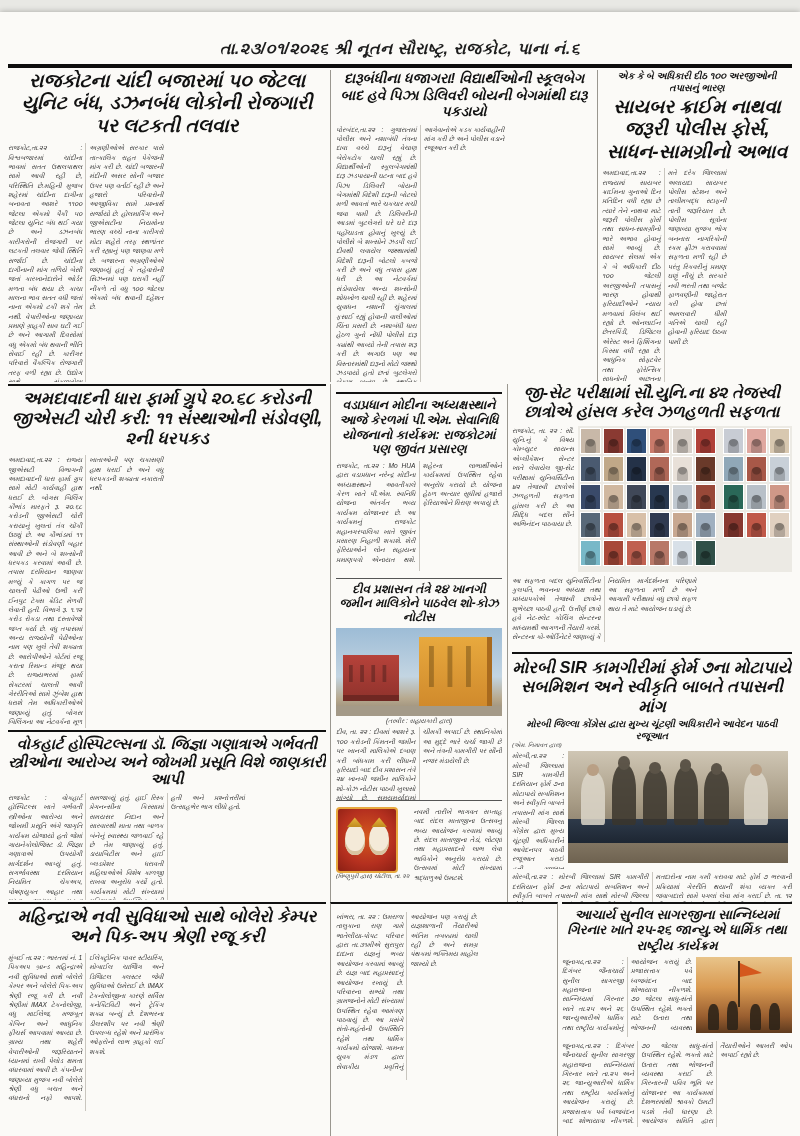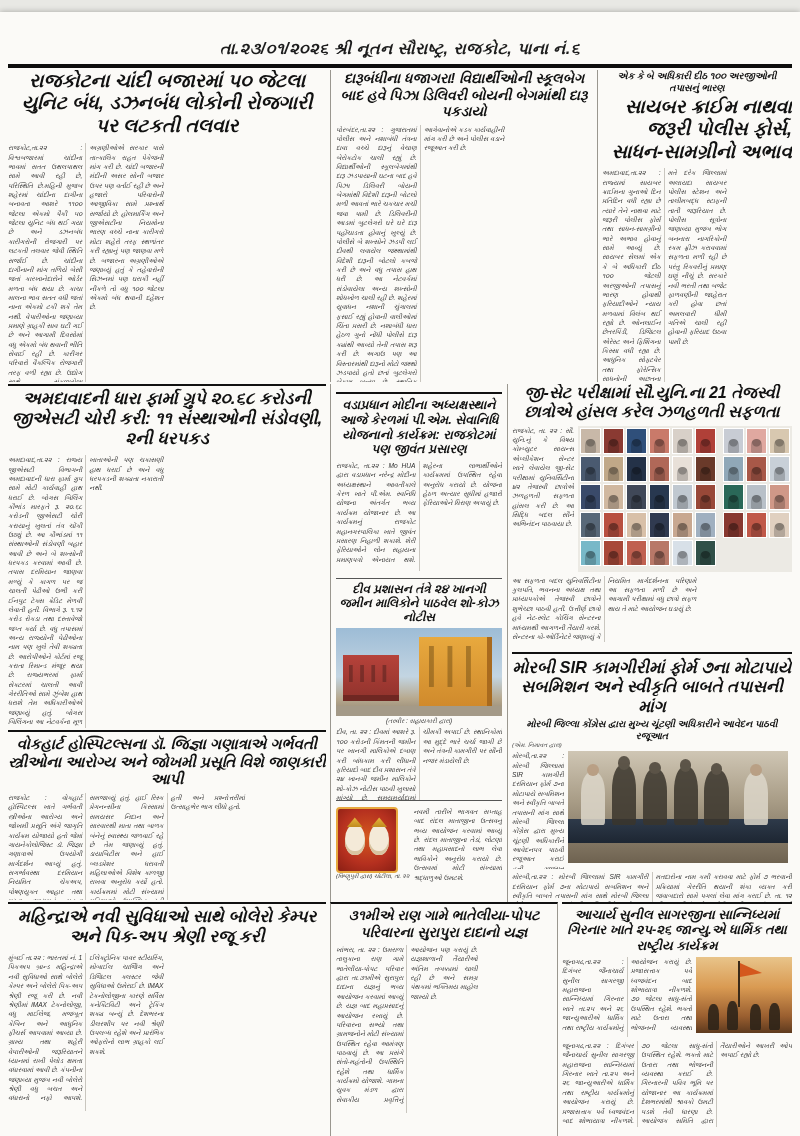--- a/index.html
+++ b/index.html
@@ -79,21 +79,21 @@
     <div class="body cols4" style="height:252px; margin-top:6px;">રાજકોટ,તા.૨૨ : વિશ્વબજારમાં ચાંદીના ભાવમાં સતત ઉથલપાથલ સામે આવી રહી છે, પરિસ્થિતિ છે.મહિની મુજબ શહેરમાં ચાંદીના દાગીના બનાવતા આશરે ૧૧૦૦ જેટલા એકમો પૈકી ૫૦ જેટલા યુનિટ બંધ થઈ ગયા છે અને ડઝનબંધ કારીગરોની રોજગારી પર લટકતી તલવાર જેવી સ્થિતિ સર્જાઈ છે. ચાંદીના દાગીનાની માંગ તળિયે બેસી જતાં કારખાનેદારોને ઓર્ડર મળતા બંધ થયા છે. કાચા માલના ભાવ સતત વધી જતાં નાના એકમો ટકી શકે તેમ નથી. વેપારીઓના જણાવ્યા પ્રમાણે ગ્રાહકી સાવ ઘટી ગઈ છે અને આગામી દિવસોમાં વધુ એકમો બંધ થવાની ભીતિ સેવાઈ રહી છે. કારીગર પરિવારો વૈકલ્પિક રોજગારી તરફ વળી રહ્યા છે. ઉદ્યોગ સાથે સંકળાયેલા અગ્રણીઓએ સરકાર પાસે તાત્કાલિક રાહત પેકેજની માંગ કરી છે. ચાંદી બજારની મંદીની અસર સોની બજાર ઉપર પણ વર્તાઈ રહી છે અને હજારો પરિવારોની આજીવિકા સામે પ્રશ્નાર્થ સર્જાયો છે. હોલમાર્કિંગ અને જીએસટીના નિયમોના ભારણ વચ્ચે નાના કારીગરો મોટા શહેરો તરફ સ્થળાંતર કરી રહ્યાનું પણ જાણવા મળે છે. બજારના અગ્રણીઓએ જણાવ્યું હતું કે તહેવારોની સિઝનમાં પણ ઘરાકી નહીં નીકળે તો વધુ ૧૦૦ જેટલા એકમો બંધ થવાની દહેશત છે.</div>
   </div>
 
   <div class="art vsep-l vsep-r" style="left:330px; top:58px; width:268px; height:312px; padding:0 5px;">
     <div class="hl" style="font-size:14px;">દારૂબંધીના ધજાગરા! વિદ્યાર્થીઓની સ્કૂલબેગ બાદ હવે પિઝા ડિલિવરી બોયની બેગમાંથી દારૂ પકડાયો</div>
     <div class="body cols3" style="height:268px; margin-top:5px;">પોરબંદર,તા.૨૨ : ગુજરાતમાં પોલીસ અને નશાબંધી તંત્રના દાવા વચ્ચે દારૂનું વેચાણ બેરોકટોક ચાલી રહ્યું છે. વિદ્યાર્થીઓની સ્કૂલબેગમાંથી દારૂ ઝડપાયાની ઘટના બાદ હવે પિઝા ડિલિવરી બોયની બેગમાંથી વિદેશી દારૂની બોટલો મળી આવતાં ભારે ચકચાર મચી જવા પામી છે. ડિલિવરીની આડમાં બુટલેગરો ઘરે ઘરે દારૂ પહોંચાડતા હોવાનું ખુલ્યું છે. પોલીસે બે શખ્સોને ઝડપી લઈ દીવથી લવાયેલ જથ્થામાંથી વિદેશી દારૂની બોટલો કબજે કરી છે અને વધુ તપાસ હાથ ધરી છે. આ નેટવર્કમાં સંડોવાયેલા અન્ય શખ્સોની શોધખોળ ચાલી રહી છે. શહેરમાં યુવાધન નશાની ચુંગાલમાં ફસાઈ રહ્યું હોવાની વાલીઓમાં ચિંતા પ્રસરી છે. નશાબંધી ધારા હેઠળ ગુનો નોંધી પોલીસે દારૂ ક્યાંથી આવ્યો તેની તપાસ શરૂ કરી છે. અગાઉ પણ આ વિસ્તારમાંથી દારૂનો મોટો જથ્થો ઝડપાયો હતો છતાં બુટલેગરો બેફામ બન્યા છે. સ્થાનિક આગેવાનોએ કડક કાર્યવાહીની માંગ કરી છે અને પોલીસ વડાને રજૂઆત કરી છે.</div>
   </div>
 
   <div class="art" style="left:602px; top:58px; width:190px; height:312px;">
     <div class="kicker" style="font-size:9.5px;">એક કે બે અધિકારી દીઠ ૧૦૦ અરજીઓની તપાસનું ભારણ</div>
-    <div class="hl" style="font-size:19px; margin-top:2px;text-align:right;">સાયબર ક્રાઈમ નાથવા જરૂરી પોલીસ ફોર્સ, સાધન-સામગ્રીનો અભાવ</div>
+    <div class="hl" style="font-size:19px; margin-top:2px;">સાયબર ક્રાઈમ નાથવા જરૂરી પોલીસ ફોર્સ, સાધન-સામગ્રીનો અભાવ</div>
     <div class="body cols3" style="height:240px; margin-top:5px;">અમદાવાદ,તા.૨૨ : રાજ્યમાં સાયબર ક્રાઈમના ગુનાઓ દિન પ્રતિદિન વધી રહ્યા છે ત્યારે તેને નાથવા માટે જરૂરી પોલીસ ફોર્સ તથા સાધન-સામગ્રીનો ભારે અભાવ હોવાનું સામે આવ્યું છે. સાયબર સેલમાં એક કે બે અધિકારી દીઠ ૧૦૦ જેટલી અરજીઓની તપાસનું ભારણ હોવાથી ફરિયાદીઓને ન્યાય મળવામાં વિલંબ થઈ રહ્યો છે. ઓનલાઈન છેતરપિંડી, ડિજિટલ એરેસ્ટ અને ફિશિંગના કિસ્સા વધી રહ્યા છે. આધુનિક સોફ્ટવેર તથા ફોરેન્સિક સાધનોની અછતના કારણે તપાસ લાંબી ખેંચાય છે. નિષ્ણાતોના મતે દરેક જિલ્લામાં અલાયદા સાયબર પોલીસ સ્ટેશન અને તાલીમબદ્ધ સ્ટાફની તાતી જરૂરિયાત છે. પોલીસ સૂત્રોના જણાવ્યા મુજબ ભોગ બનનારા નાગરિકોની રકમ ફ્રીઝ કરાવવામાં સફળતા મળી રહી છે પરંતુ રિકવરીનું પ્રમાણ ઘણું નીચું છે. સરકારે નવી ભરતી તથા બજેટ ફાળવણીની જાહેરાત કરી હોવા છતાં અમલવારી ધીમી ગતિએ ચાલી રહી હોવાની ફરિયાદ ઉઠવા પામી છે.</div>
   </div>
 
   <div class="art rule-t2" style="left:8px; top:372px; width:318px; height:344px; padding-top:3px;">
     <div class="hl" style="font-size:17px;">અમદાવાદની ધારા ફાર્મા ગ્રુપે ૨૦.૬૮ કરોડની જીએસટી ચોરી કરી: ૧૧ સંસ્થાઓની સંડોવણી, ૨ની ધરપકડ</div>
     <div class="body cols4" style="height:286px; margin-top:6px;">અમદાવાદ,તા.૨૨ : રાજ્ય જીએસટી વિભાગની અમદાવાદની ધારા ફાર્મા ગ્રુપ સામે મોટી કાર્યવાહી હાથ ધરાઈ છે. બોગસ બિલિંગ કૌભાંડ મારફતે રૂ. ૨૦.૬૮ કરોડની જીએસટી ચોરી કરાયાનું ખુલતાં તંત્ર ચોંકી ઉઠ્યું છે. આ કૌભાંડમાં ૧૧ સંસ્થાઓની સંડોવણી બહાર આવી છે અને બે શખ્સોની ધરપકડ કરવામાં આવી છે. તપાસ દરમિયાન જાણવા મળ્યું કે કાગળ પર જ ચાલતી પેઢીઓ ઉભી કરી ઈનપુટ ટેક્સ ક્રેડિટ મેળવી લેવાતી હતી. વિભાગે રૂ. ૧.૧૨ કરોડ રોકડા તથા દસ્તાવેજો જપ્ત કર્યા છે. વધુ તપાસમાં અન્ય રાજ્યોની પેઢીઓના નામ પણ ખુલે તેવી શક્યતા છે. આરોપીઓને કોર્ટમાં રજૂ કરાતા રિમાન્ડ મંજૂર થયા છે. રાજ્યભરમાં ફાર્મા સેક્ટરમાં ચાલતી આવી ગેરરીતિઓ સામે ઝુંબેશ હાથ ધરાશે તેમ અધિકારીઓએ જણાવ્યું હતું. બોગસ બિલિંગના આ નેટવર્કના મૂળ સુધી પહોંચવા માટે બેંક ખાતાઓની પણ ચકાસણી હાથ ધરાઈ છે અને વધુ ધરપકડની શક્યતા નકારાતી નથી.</div>
   </div>
 
   <div class="art vsep-l vsep-r" style="left:330px; top:372px; width:178px; height:518px; padding:8px 5px;">
 
@@ -121,21 +121,21 @@
             <div class="gface r"></div>
           </div>
           <div class="caption" style="font-size:5.8px;">(વિષ્ણુપુરી દ્વારા) ચોટીલા, તા. ૨૨</div>
         </div>
         <div class="body" style="flex:1; height:78px;">નવમી તારીખે ભાગવત સપ્તાહ બાદ રાંદલ માતાજીના ઉત્સવનું ભવ્ય આયોજન કરવામાં આવ્યું છે. રાંદલ માતાજીના તેડાં, લોટણાં તથા મહાપ્રસાદનો લાભ લેવા ભાવિકોને અનુરોધ કરાયો છે. ઉત્સવમાં મોટી સંખ્યામાં શ્રદ્ધાળુઓ ઉમટશે.</div>
       </div>
     </div>
   </div>
 
   <div class="art" style="left:512px; top:372px; width:280px; height:266px;">
-    <div class="hl" style="font-size:16px;">જી-સેટ પરીક્ષામાં સૌ.યુનિ.ના 21 તેજસ્વી છાત્રોએ હાંસલ કરેલ ઝળહળતી સફળતા</div>
+    <div class="hl" style="font-size:16px;">જી-સેટ પરીક્ષામાં સૌ.યુનિ.ના ૪૨ તેજસ્વી છાત્રોએ હાંસલ કરેલ ઝળહળતી સફળતા</div>
     <div class="row" style="margin-top:4px;">
       <div class="body" style="width:62px; height:142px;">રાજકોટ, તા. ૨૨ : સૌ. યુનિ.નું કે વિષય કોમ્પ્યુટર સાયન્સ એપ્લીકેશન સેન્ટર ખાતે લેવાયેલ જી-સેટ પરીક્ષામાં યુનિવર્સિટીના ૪૨ તેજસ્વી છાત્રોએ ઝળહળતી સફળતા હાંસલ કરી છે. આ સિદ્ધિ બદલ સૌને અભિનંદન પાઠવાયા છે.</div>
       <div class="grid" style="width:214px; height:146px;">
           <div class="tile" style="background: rgb(200, 184, 168);"></div>
           <div class="tile" style="background: rgb(138, 58, 50);"></div>
           <div class="tile" style="background: rgb(47, 79, 122);"></div>
           <div class="tile" style="background: rgb(201, 122, 106);"></div>
           <div class="tile" style="background: rgb(216, 208, 200);"></div>
           <div class="tile" style="background: rgb(176, 64, 56);"></div>
           <div class="tile" style="background: rgb(200, 204, 212);"></div>
@@ -202,21 +202,20 @@
     <div class="hl" style="font-size:15px;">વોકહાર્ટ હોસ્પિટલ્સના ડૉ. જિજ્ઞા ગણાત્રાએ ગર્ભવતી સ્ત્રીઓના આરોગ્ય અને જોખમી પ્રસૂતિ વિશે જાણકારી આપી</div>
     <div class="body cols4" style="height:116px; margin-top:5px;">રાજકોટ : વોકહાર્ટ હોસ્પિટલ્સ ખાતે ગર્ભવતી સ્ત્રીઓના આરોગ્ય અને જોખમી પ્રસૂતિ અંગે જાગૃતિ કાર્યક્રમ યોજાયો હતો જેમાં ગાયનેકોલોજિસ્ટ ડૉ. જિજ્ઞા ગણાત્રાએ ઉપયોગી માર્ગદર્શન આપ્યું હતું. સગર્ભાવસ્થા દરમિયાન નિયમિત ચેકઅપ, પોષણયુક્ત આહાર તથા પૂરતા આરામનું મહત્વ સમજાવ્યું હતું. હાઈ રિસ્ક પ્રેગનન્સીના કિસ્સામાં સમયસર નિદાન અને સારવારથી માતા તથા બાળક બંનેનું સ્વાસ્થ્ય જળવાઈ રહે છે તેમ જણાવ્યું હતું. ડાયાબિટીસ અને હાઈ બ્લડપ્રેશર ધરાવતી મહિલાઓએ વિશેષ કાળજી રાખવા અનુરોધ કર્યો હતો. કાર્યક્રમમાં મોટી સંખ્યામાં મહિલાઓ ઉપસ્થિત રહી હતી અને પ્રશ્નોત્તરીમાં ઉત્સાહભેર ભાગ લીધો હતો.</div>
   </div>
 
   <div class="art rule-t2" style="left:8px; top:890px; width:318px; height:240px; padding-top:3px;">
     <div class="hl" style="font-size:17px;">મહિન્દ્રાએ નવી સુવિધાઓ સાથે બોલેરો કેમ્પર અને પિક-અપ શ્રેણી રજૂ કરી</div>
     <div class="body cols4" style="height:158px; margin-top:6px;">મુંબઈ તા.૨૨ : ભારતમાં નં. 1 પિકઅપ બ્રાન્ડ મહિન્દ્રાએ નવી સુવિધાઓ સાથે બોલેરો કેમ્પર અને બોલેરો પિક-અપ શ્રેણી રજૂ કરી છે. નવી શ્રેણીમાં iMAX ટેકનોલોજી, વધુ માઈલેજ, મજબૂત કેબિન અને આધુનિક ફીચર્સ આપવામાં આવ્યા છે. ગ્રામ્ય તથા શહેરી વેપારીઓની જરૂરિયાતને ધ્યાનમાં રાખી પેલોડ ક્ષમતા વધારવામાં આવી છે. કંપનીના જણાવ્યા મુજબ નવી બોલેરો શ્રેણી વધુ બચત અને વધારાનો નફો આપશે. ઈલેક્ટ્રોનિક પાવર સ્ટીયરિંગ, મોબાઈલ ચાર્જિંગ અને ડિજિટલ ક્લસ્ટર જેવી સુવિધાઓ ઉમેરાઈ છે. iMAX ટેકનોલોજીના કારણે સર્વિસ કનેક્ટિવિટી અને ટ્રેકિંગ શક્ય બન્યું છે. દેશભરના ડીલરશીપ પર નવી શ્રેણી ઉપલબ્ધ રહેશે અને પ્રારંભિક ઓફરોનો લાભ ગ્રાહકો લઈ શકશે.</div>
   </div>
 
   <div class="art rule-t2 vsep-l vsep-r" style="left:330px; top:890px; width:228px; height:240px; padding:3px 5px 0;">
-    <div class="hl" style="font-size:14px;">૩૧મીએ રાણ ગામે ભાતેલીયા-પોપટ પરિવારના સુરાપુરા દાદાનો યજ્ઞ</div>
     <div class="body cols3" style="height:168px; margin-top:5px;">ખાંભરા, તા. ૨૨ : ઉમરાળા તાલુકાના રાણ ગામે ભાતેલીયા-પોપટ પરિવાર દ્વારા તા.૩૧મીએ સુરાપુરા દાદાના યજ્ઞનું ભવ્ય આયોજન કરવામાં આવ્યું છે. યજ્ઞ બાદ મહાપ્રસાદનું આયોજન રખાયું છે. પરિવારના સભ્યો તથા ગ્રામજનોને મોટી સંખ્યામાં ઉપસ્થિત રહેવા આમંત્રણ પાઠવાયું છે. આ પ્રસંગે સંતો-મહંતોની ઉપસ્થિતિ રહેશે તથા ધાર્મિક કાર્યક્રમો યોજાશે. ગામના યુવક મંડળ દ્વારા સેવાકીય પ્રવૃત્તિનું આયોજન પણ કરાયું છે. યજ્ઞશાળાની તૈયારીઓ અંતિમ તબક્કામાં ચાલી રહી છે અને સમગ્ર પંથકમાં ભક્તિમય માહોલ જામ્યો છે.</div>
   </div>
 
   <div class="art rule-t2" style="left:562px; top:890px; width:230px; height:240px; padding-top:3px;">
     <div class="hl" style="font-size:13px;">આચાર્ય સુનીલ સાગરજીના સાન્નિધ્યમાં ગિરનાર ખાતે ૨૫-૨૬ જાન્યુ.એ ધાર્મિક તથા રાષ્ટ્રીય કાર્યક્રમ</div>
     <div class="row" style="margin-top:4px;">
       <div class="body cols2" style="flex:1; height:80px;">જૂનાગઢ,તા.૨૨ : દિગંબર જૈનાચાર્ય સુનીલ સાગરજી મહારાજના સાન્નિધ્યમાં ગિરનાર ખાતે તા.૨૫ અને ૨૬ જાન્યુઆરીએ ધાર્મિક તથા રાષ્ટ્રીય કાર્યક્રમોનું આયોજન કરાયું છે. પ્રજાસત્તાક પર્વે ધ્વજવંદન બાદ શોભાયાત્રા નીકળશે. ૭૦ જેટલા સાધુ-સંતો ઉપસ્થિત રહેશે. ભક્તો માટે ઉતારા તથા ભોજનની વ્યવસ્થા કરાઈ છે. ગિરનારની પવિત્ર ભૂમિ પર યોજાનાર આ કાર્યક્રમમાં દેશભરમાંથી શ્રાવકો ઉમટી પડશે તેવી ધારણા છે. આયોજક સમિતિ દ્વારા તૈયારીઓને આખરી ઓપ અપાઈ રહ્યો છે.</div>
       <div class="photo ph-girnar" style="width:96px; height:76px;">
         <div class="flag"></div>
         <div class="gfig" style="left:12%;"></div>

